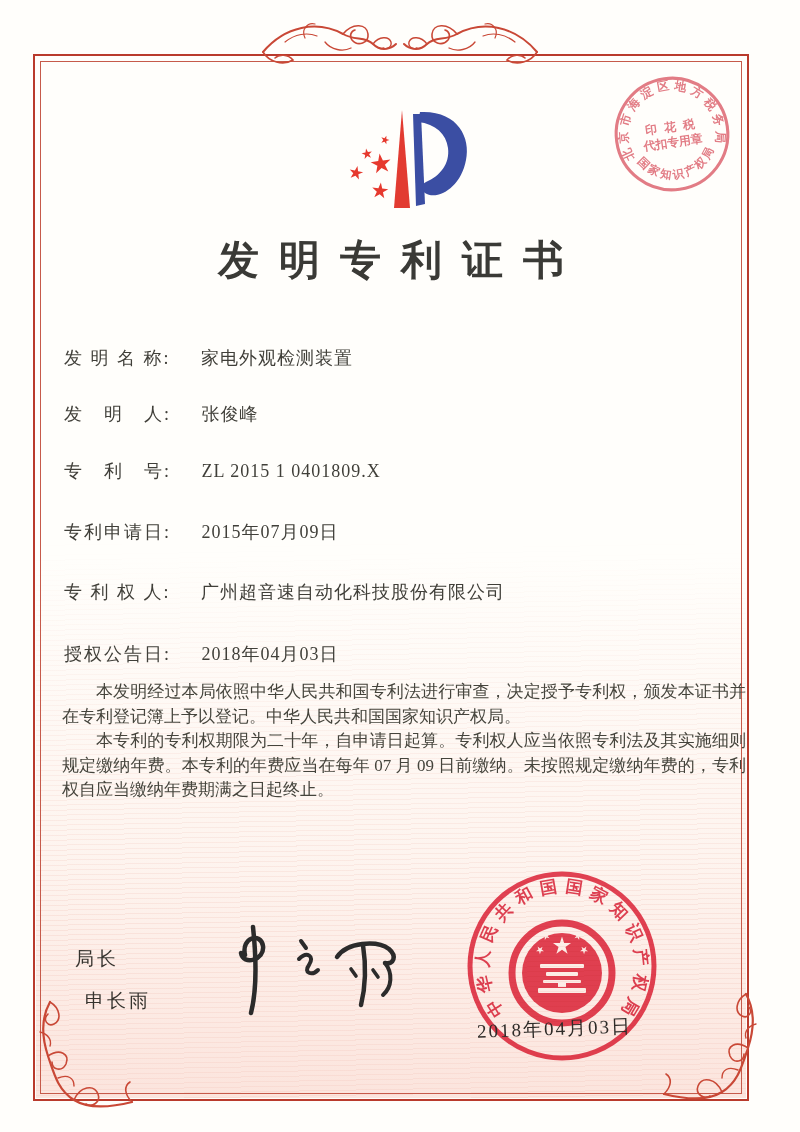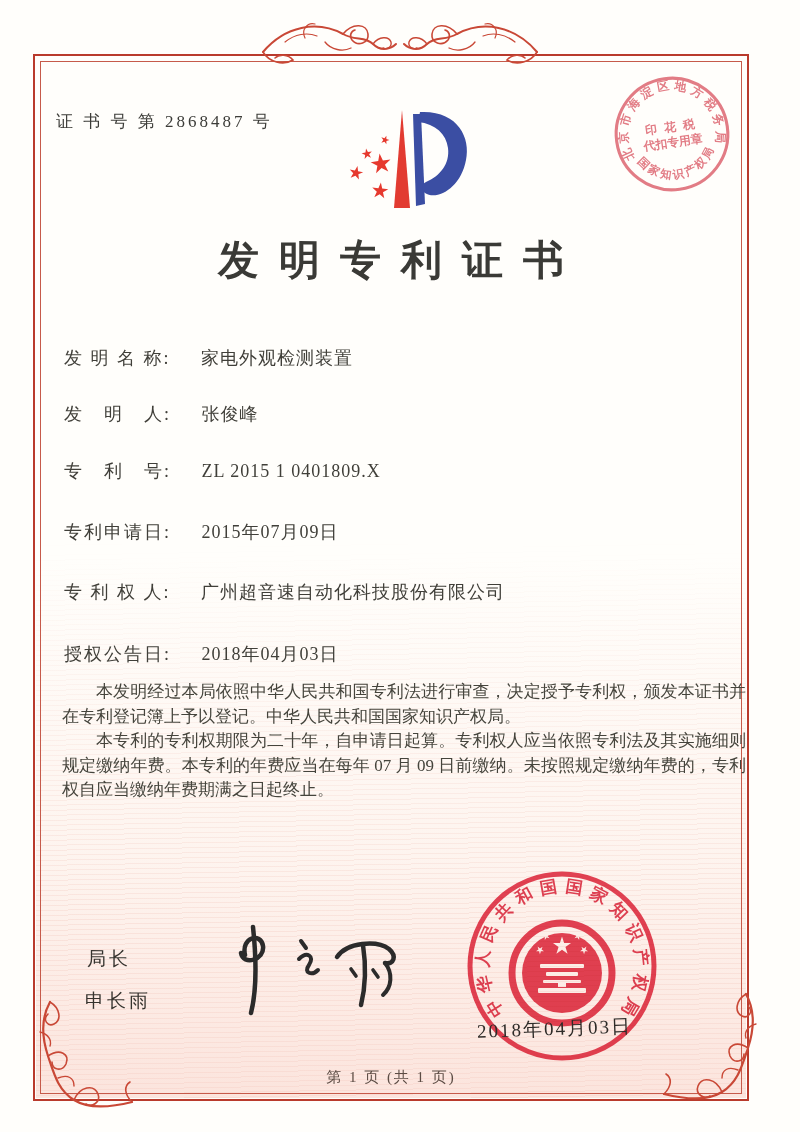--- a/index.html
+++ b/index.html
@@ -30,21 +30,21 @@
   .fields{position:absolute;left:64px;top:346px;width:660px;font-size:18px;color:#403f39;}
   .field-row{position:absolute;left:0;white-space:nowrap;}
   .field-row .lab{letter-spacing:2px;}
   .field-row .val{margin-left:26px;letter-spacing:1px;}
   .fr0{top:0px;} .fr1{top:56px;} .fr2{top:113px;} .fr3{top:174px;} .fr4{top:234px;text-align:right;} .fr5{top:296px;}
 
   .body-text{position:absolute;left:62px;top:680px;width:684px;font-size:17px;line-height:24.5px;
     color:#45443c;text-align:justify;}
   .body-text p{margin:0;text-indent:2em;}
 
-  .sign-role{position:absolute;left:87px;top:946px;font-size:19px;letter-spacing:3px;color:#35332e;}
+  .sign-role{position:absolute;left:75px;top:946px;font-size:19px;letter-spacing:3px;color:#35332e;}
   .sign-name{position:absolute;left:85px;top:988px;font-size:19px;letter-spacing:3px;color:#35332e;}
   .signature{position:absolute;left:205px;top:915px;width:200px;height:105px;}
 
   .seal{position:absolute;left:462px;top:866px;width:200px;height:200px;opacity:.92;mix-blend-mode:multiply;}
   .seal-date{position:absolute;left:477px;top:1016px;font-size:19px;letter-spacing:2px;color:#2e2b28;transform:rotate(-2deg);}
 
   .footer{position:absolute;left:33px;width:716px;top:1068px;text-align:center;font-size:15px;letter-spacing:2px;color:#5c4c44;}
 
   .orn-top{position:absolute;left:255px;top:8px;width:290px;height:76px;}
   .orn-bl{position:absolute;left:24px;top:998px;width:120px;height:118px;}
@@ -67,21 +67,20 @@
       <path d="M88,26 C98,14 112,16 113,26 C114,35 103,39 97,32 C94,28 96,23 100,22" stroke-width="1.6"></path>
       <path d="M8,44 C14,54 28,58 38,52 C33,46 24,46 20,50" stroke-width="1.6"></path>
       <path d="M30,34 C40,26 52,24 62,28" stroke-width="1.2"></path>
       <path d="M118,36 C124,28 134,28 136,34 C137,39 132,42 128,40" stroke-width="1.4"></path>
       <path d="M50,30 C46,22 52,14 60,16" stroke-width="1.2"></path>
       <path d="M70,34 C76,42 88,44 96,40" stroke-width="1.3"></path>
     </g>
     <use href="#fll" transform="translate(290,0) scale(-1,1)"></use>
   </svg>
 
-  <div class="cert-no">证 书 号 第 2868487 号</div>
 
   <svg class="logo" viewBox="0 0 170 135">
     <defs>
       <path id="star-a" d="M0,-10L2.245,-3.09L9.511,-3.09L3.633,1.18L5.878,8.09L0,3.82L-5.878,8.09L-3.633,1.18L-9.511,-3.09L-2.245,-3.09Z"></path>
     </defs>
     <polygon points="84,18 76,116 92,116" fill="#e23b31"></polygon>
     <polygon points="95,22 103,22 107,112 98,114" fill="#3b4ea3"></polygon>
     <path d="M102,20 C139,18 153,45 148,68 C143,96 119,109 107,101 C103,98 103,92 108,90 C122,84 132,72 130,56 C128,42 118,32 100,30 Z" fill="#3b4ea3"></path>
     <use href="#star-a" fill="#e6392e" transform="translate(67,48) scale(0.45) rotate(18)"></use>
     <use href="#star-a" fill="#e6392e" transform="translate(49,62) scale(0.55) rotate(-10)"></use>
@@ -176,21 +175,20 @@
       <rect x="78" y="98" width="44" height="4" rx="1"></rect>
       <rect x="84" y="106" width="32" height="4" rx="1"></rect>
       <rect x="81" y="114" width="38" height="3" rx="1"></rect>
       <rect x="76" y="122" width="48" height="5" rx="1"></rect>
       <rect x="96" y="117" width="8" height="4"></rect>
     </g>
   </svg>
 
   <div class="seal-date">2018年04月03日</div>
 
-  <div class="footer">第 1 页 (共 1 页)</div>
 
   <svg class="orn-bl" viewBox="0 0 120 118">
     <g stroke="#c94836" fill="none" stroke-width="2.2" stroke-linecap="round">
       <path d="M26,4 C16,22 18,40 24,58 C30,76 34,92 50,102 C66,112 92,108 108,104"></path>
       <path d="M26,4 C36,10 38,22 30,26 C24,29 18,22 24,16" stroke-width="1.6"></path>
       <path d="M24,58 C36,50 46,56 42,66 C38,74 28,72 28,64" stroke-width="1.6"></path>
       <path d="M50,102 C56,88 70,86 74,96 C77,104 68,110 62,106" stroke-width="1.6"></path>
       <path d="M34,80 C44,76 50,80 50,88" stroke-width="1.4"></path>
       <path d="M108,104 C100,96 100,88 106,84" stroke-width="1.6"></path>
       <path d="M16,34 C24,36 28,42 26,48" stroke-width="1.4"></path>

